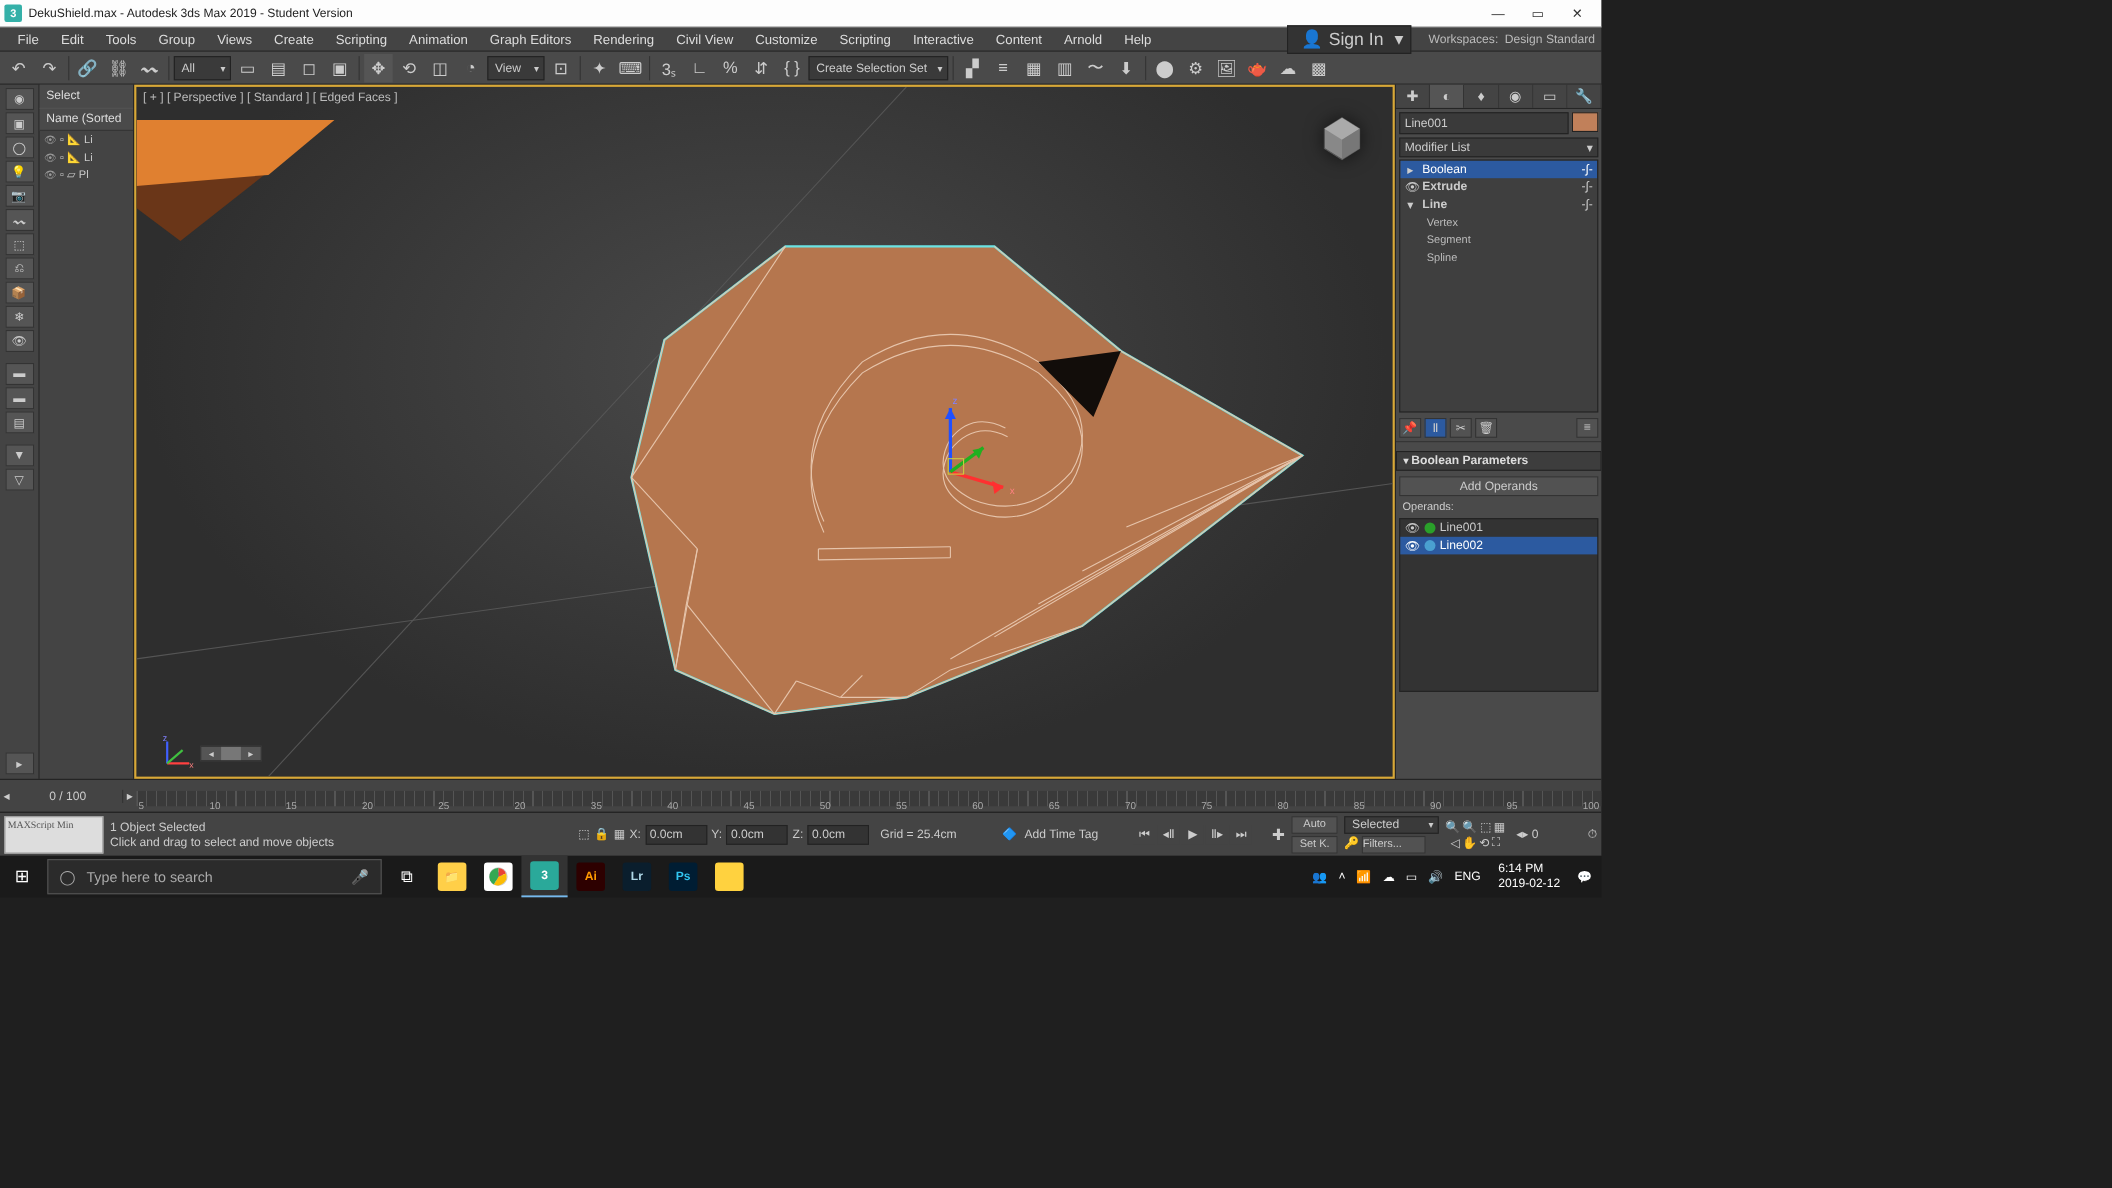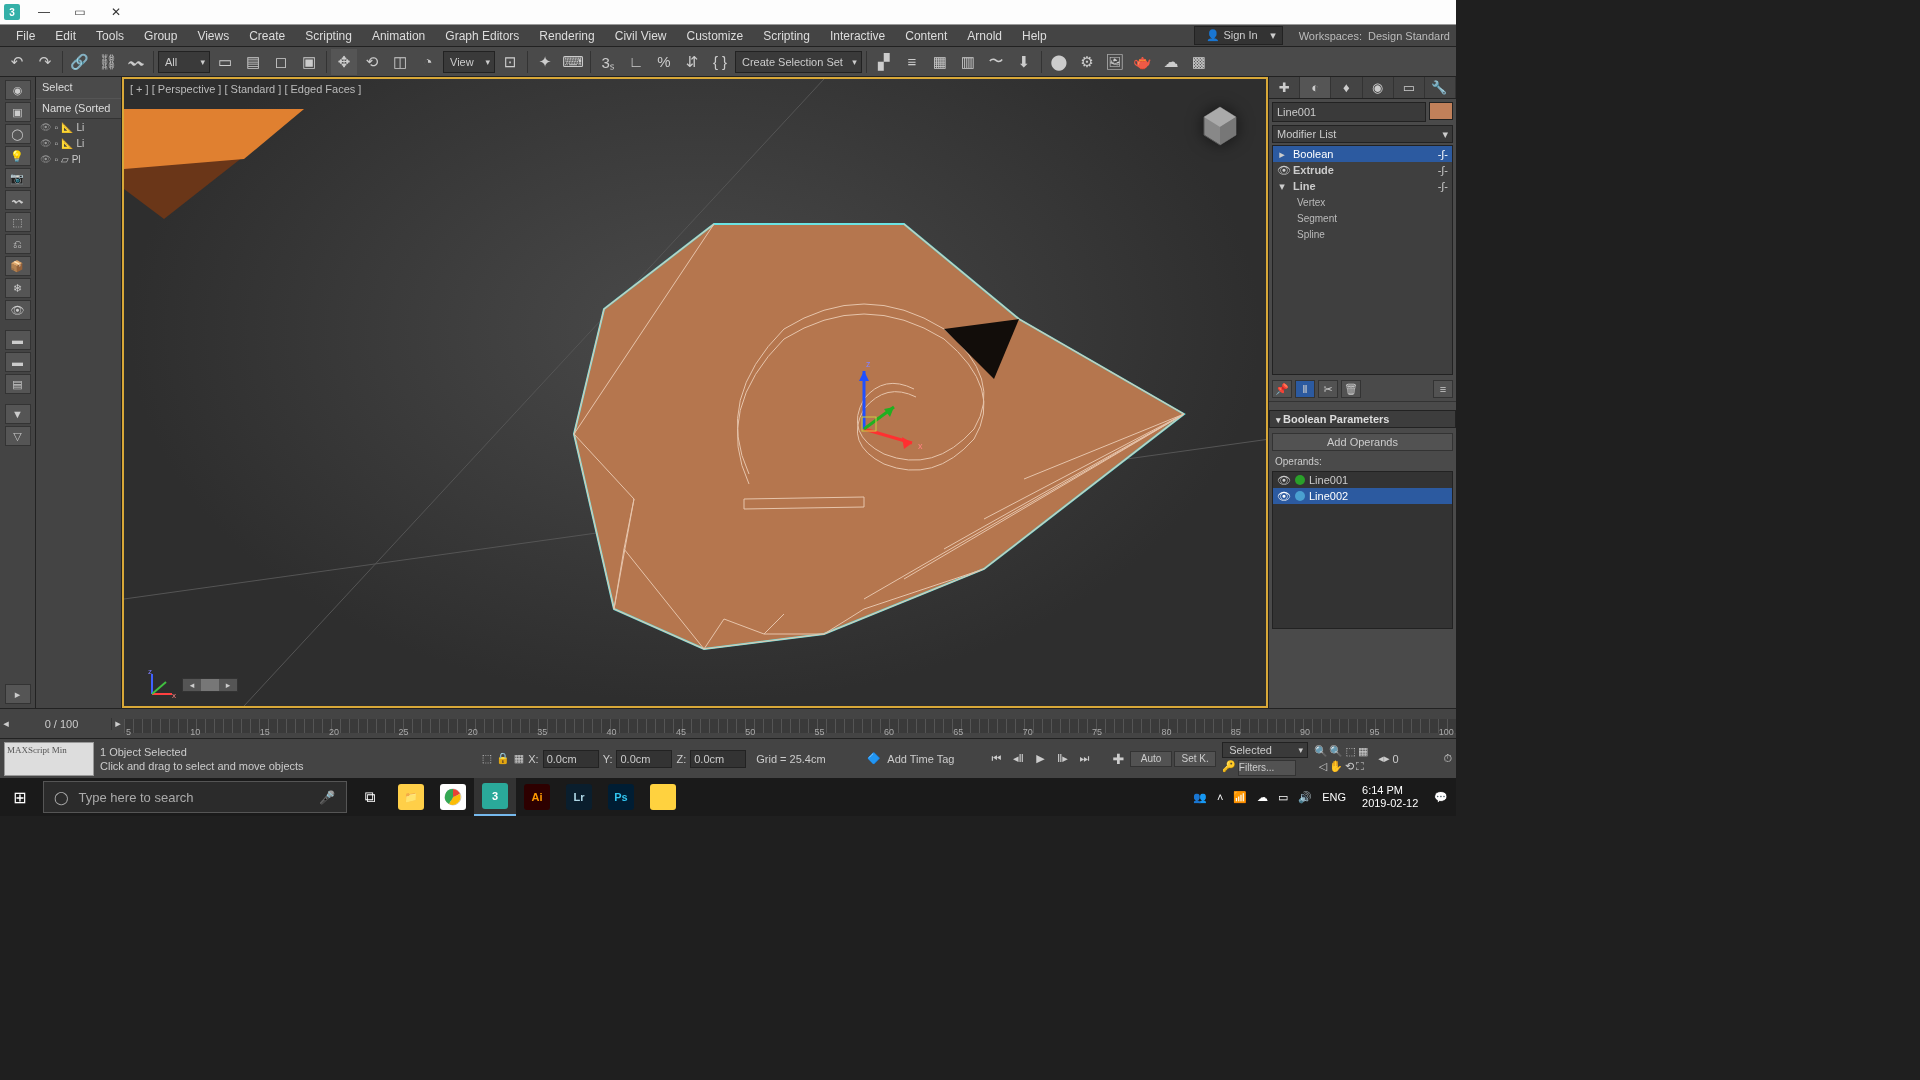--- a/index.html
+++ b/index.html
@@ -4,21 +4,21 @@
 <style>
   *{box-sizing:border-box;margin:0;padding:0;font-family:"Segoe UI",Arial,sans-serif;user-select:none}
   body{width:1456px;height:816px;background:#1f1f1f;overflow:hidden;font-size:11px;color:#ccc}
   .titlebar{height:25px;background:#fdfdfd;color:#222;display:flex;align-items:center;padding:0 4px;border-bottom:1px solid #999}
   .titlebar .logo{width:16px;height:16px;background:#34b0a8;border-radius:2px;margin-right:6px;display:flex;align-items:center;justify-content:center;color:#fff;font-weight:bold;font-size:10px}
   .titlebar .title{flex:1}
   .titlebar .winbtn{width:36px;height:25px;display:flex;align-items:center;justify-content:center;font-size:12px;color:#333}
   .menubar{height:22px;background:#444;display:flex;align-items:center;padding:0 6px;border-bottom:1px solid #222}
   .menubar .menu{padding:3px 10px;color:#ddd;font-size:12px}
   .menubar .spacer{flex:1}
-  .menubar .signin{background:#333;padding:2px 24px 2px 12px;border:1px solid #222;font-size:11px;position:relative}
+  .menubar .signin{background:#333;padding:2px 24px 2px 12px;border:1px solid #222;font-size:16px;position:relative}
   .menubar .signin:after{content:"▾";position:absolute;right:6px}
   .menubar .ws{color:#bbb;font-size:11px;margin-left:16px}
   .toolbar{height:30px;background:#4a4a4a;border-bottom:1px solid #222;display:flex;align-items:center;padding:0 4px;gap:2px}
   .tbtn{width:26px;height:26px;display:flex;align-items:center;justify-content:center;color:#ccc;font-size:15px;border:1px solid transparent}
   .tsep{width:1px;height:22px;background:#333;margin:0 2px}
   .tdd{height:22px;background:#3a3a3a;border:1px solid #222;color:#ccc;padding:0 18px 0 6px;font-size:11px;display:flex;align-items:center;position:relative;min-width:52px}
   .tdd:after{content:"▾";position:absolute;right:4px;font-size:9px}
   .tdd.long{min-width:104px}
   .main{display:flex;height:631px}
   .sidebar-left{width:36px;background:#444;border-right:1px solid #222;display:flex;flex-direction:column;padding-top:2px}
@@ -66,37 +66,38 @@
   .timewrap .track{flex:1;position:relative;height:26px}
   .timewrap .rule{position:absolute;left:0;right:0;top:8px;height:14px;background:repeating-linear-gradient(90deg,#555 0 1px,transparent 1px 9px),linear-gradient(#3a3a3a,#3a3a3a)}
   .timewrap .ticks{position:absolute;left:0;right:0;bottom:0;display:flex;justify-content:space-between;padding:0 2px;font-size:9px;color:#aaa}
   .status{height:40px;background:#444;border-top:1px solid #222;display:flex;align-items:center;padding:0 4px;gap:6px}
   .status .mxs{width:90px;height:34px;background:#ddd;color:#555;font-family:Liberation Serif, serif;font-size:9px;padding:2px;border:1px solid #999}
   .status .info{flex:0 0 300px;font-size:11px;color:#ccc;display:flex;flex-direction:column;gap:2px}
   .status .coords{display:flex;gap:4px;align-items:center;font-size:11px}
   .status .coords .fld{width:56px;height:18px;background:#333;border:1px solid #222;padding:0 3px;line-height:16px}
   .status .play{display:flex;gap:2px}
   .status .play .b{width:20px;height:18px;display:flex;align-items:center;justify-content:center;font-size:11px;background:#444}
-  .status .rbtns{display:flex;flex-direction:row;gap:2px}
+  .status .rbtns{display:flex;flex-direction:column;gap:2px}
   .status .rbtns .b{width:42px;height:16px;background:#525252;border:1px solid #333;font-size:10px;text-align:center;line-height:14px}
   .taskbar{height:38px;background:#1a1a1a;display:flex;align-items:center;padding:0;color:#fff}
   .taskbar .start{width:40px;height:38px;display:flex;align-items:center;justify-content:center;font-size:16px}
   .taskbar .search{width:304px;height:32px;background:#2b2b2b;border:1px solid #555;display:flex;align-items:center;padding:0 10px;gap:10px;color:#aaa;font-size:13px;margin:3px}
   .taskbar .tbico{width:40px;height:38px;display:flex;align-items:center;justify-content:center;font-size:15px}
   .taskbar .app{width:42px;height:38px;display:flex;align-items:center;justify-content:center}
   .taskbar .app .box{width:26px;height:26px;border-radius:3px;display:flex;align-items:center;justify-content:center;font-size:11px;font-weight:bold}
   .taskbar .app.active{border-bottom:2px solid #76b9ed;background:#333}
   .taskbar .tray{margin-left:auto;display:flex;align-items:center;gap:10px;padding:0 8px;font-size:11px}
   .taskbar .clock{line-height:13px;font-size:11px;padding:0 6px}
 </style>
 </head>
 <body>
 
 <div class="titlebar">
   <div class="logo">3</div>
+  <div class="title">DekuShield.max - Autodesk 3ds Max 2019 - Student Version</div>
   <div class="winbtn">—</div>
   <div class="winbtn">▭</div>
   <div class="winbtn">✕</div>
 </div>
 
 <div class="menubar">
   <span class="menu">File</span>
   <span class="menu">Edit</span>
   <span class="menu">Tools</span>
   <span class="menu">Group</span>

